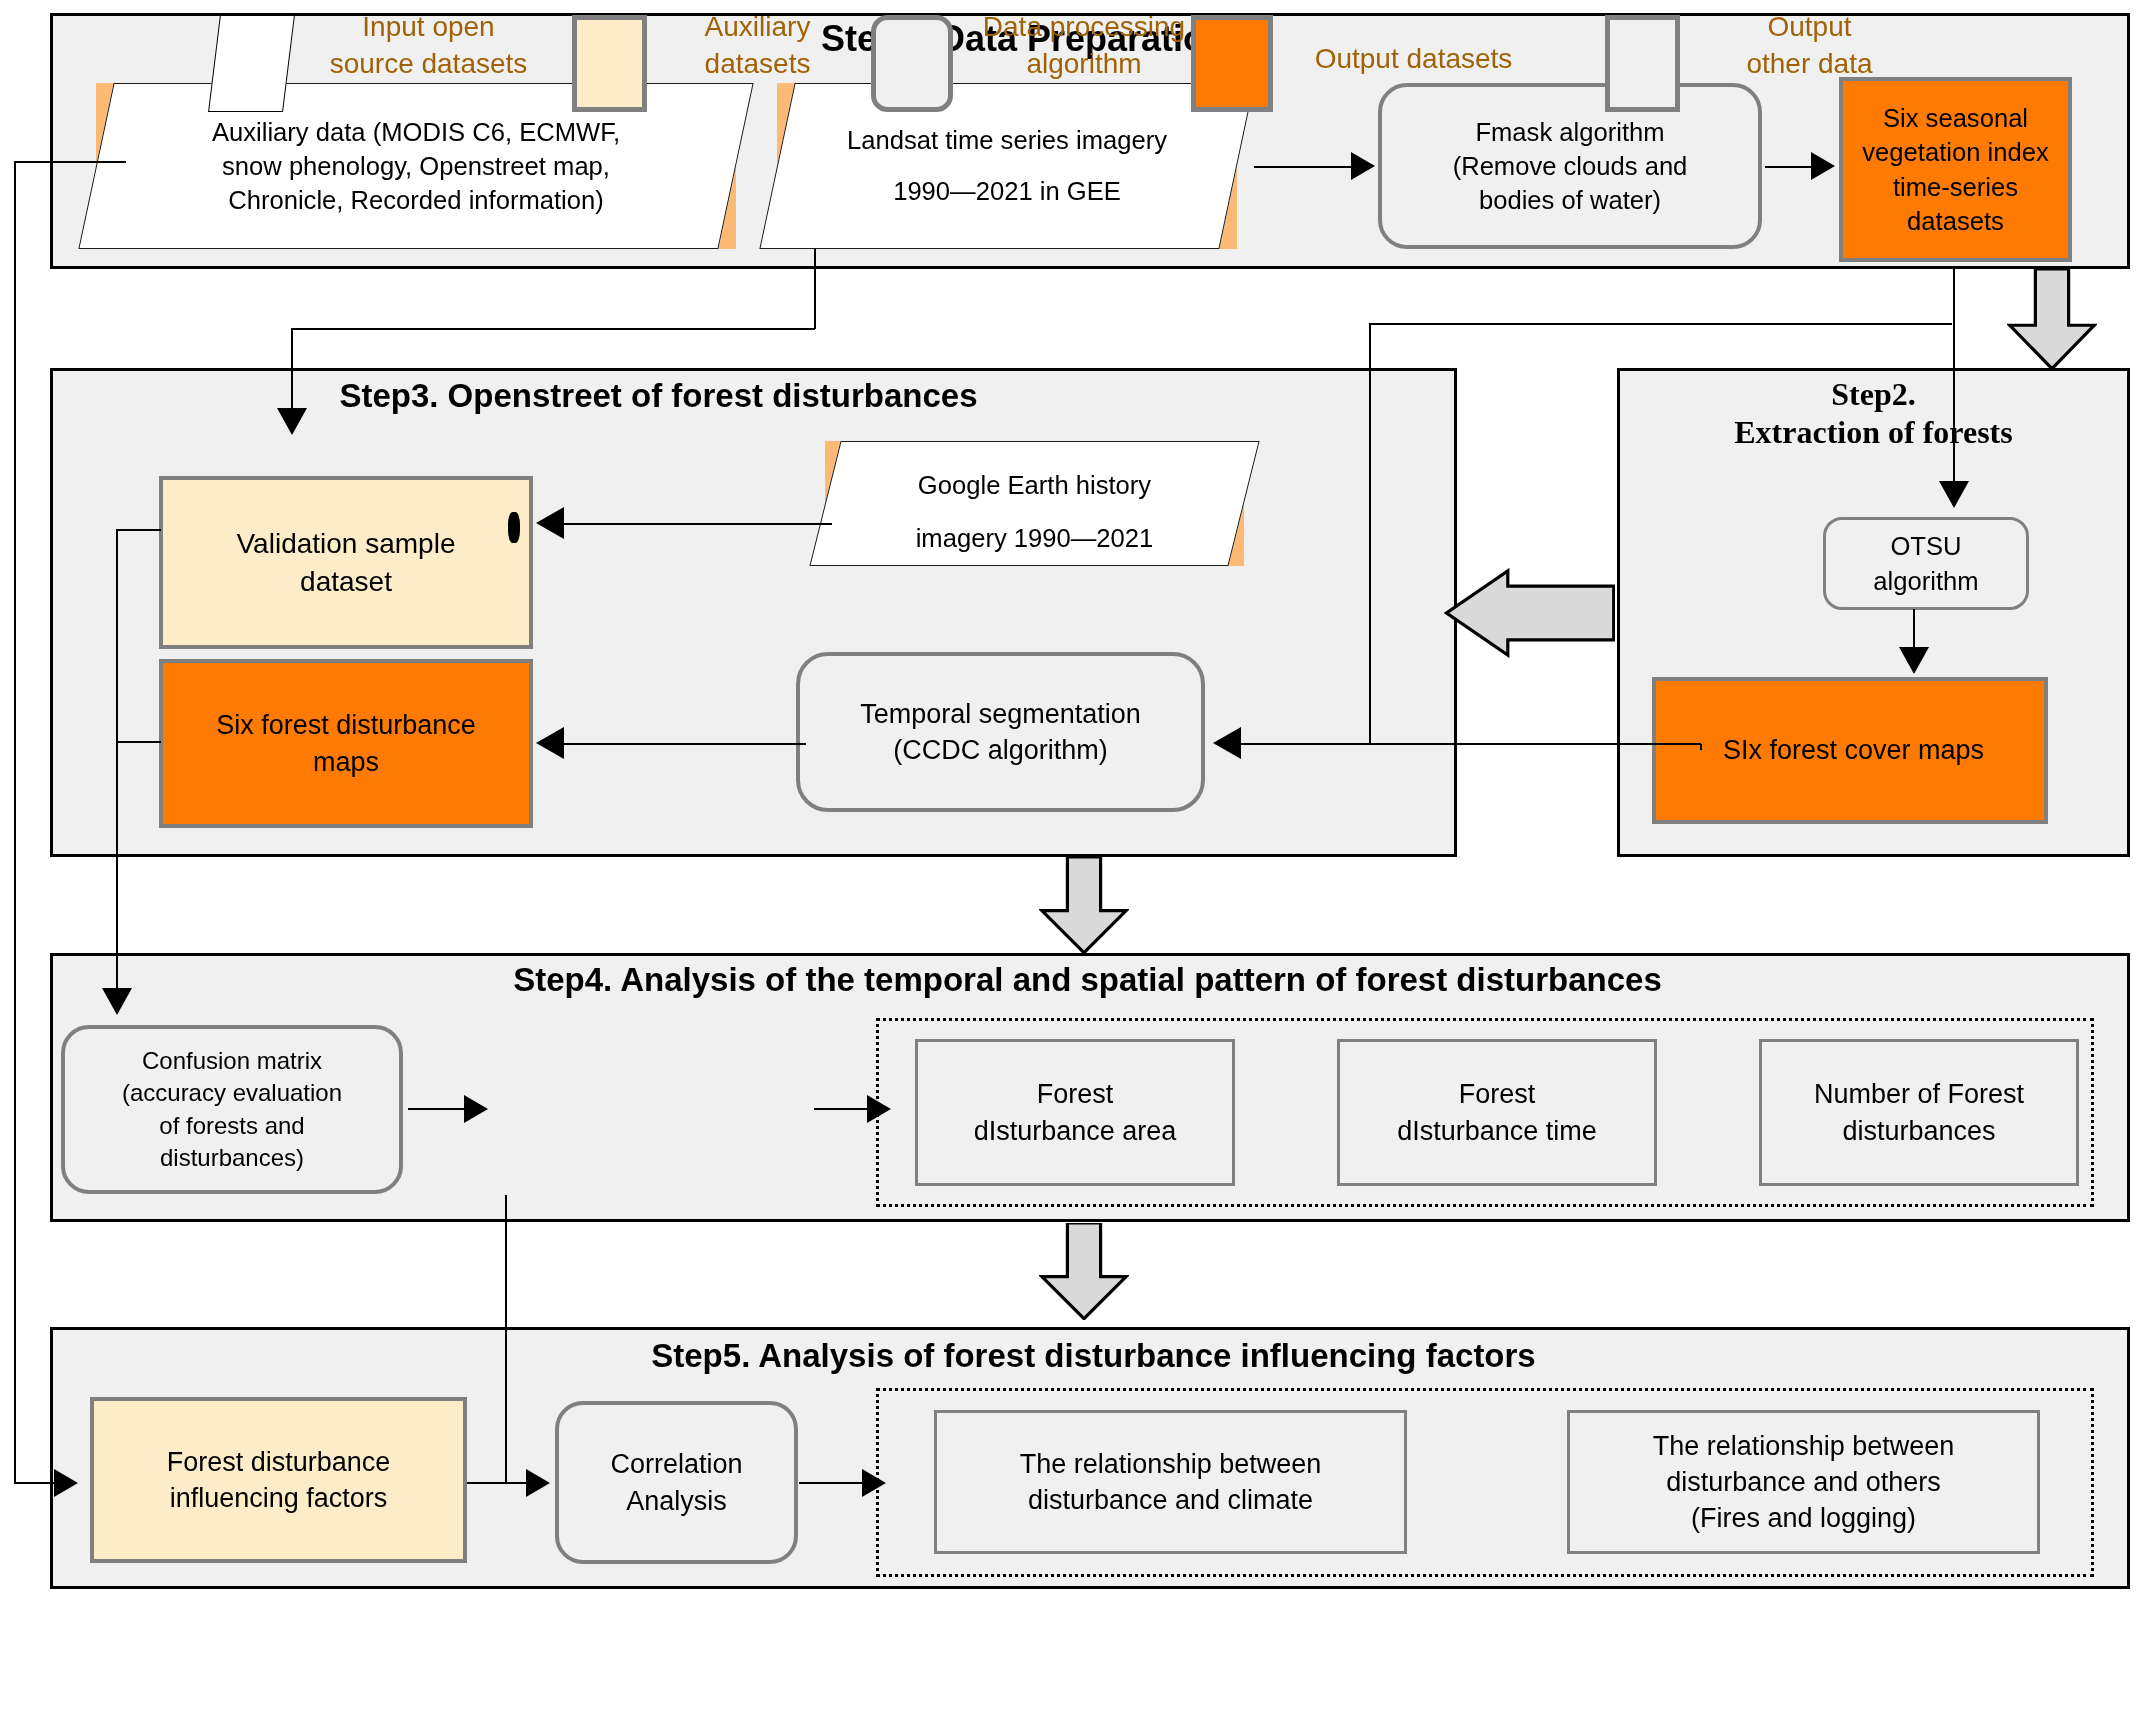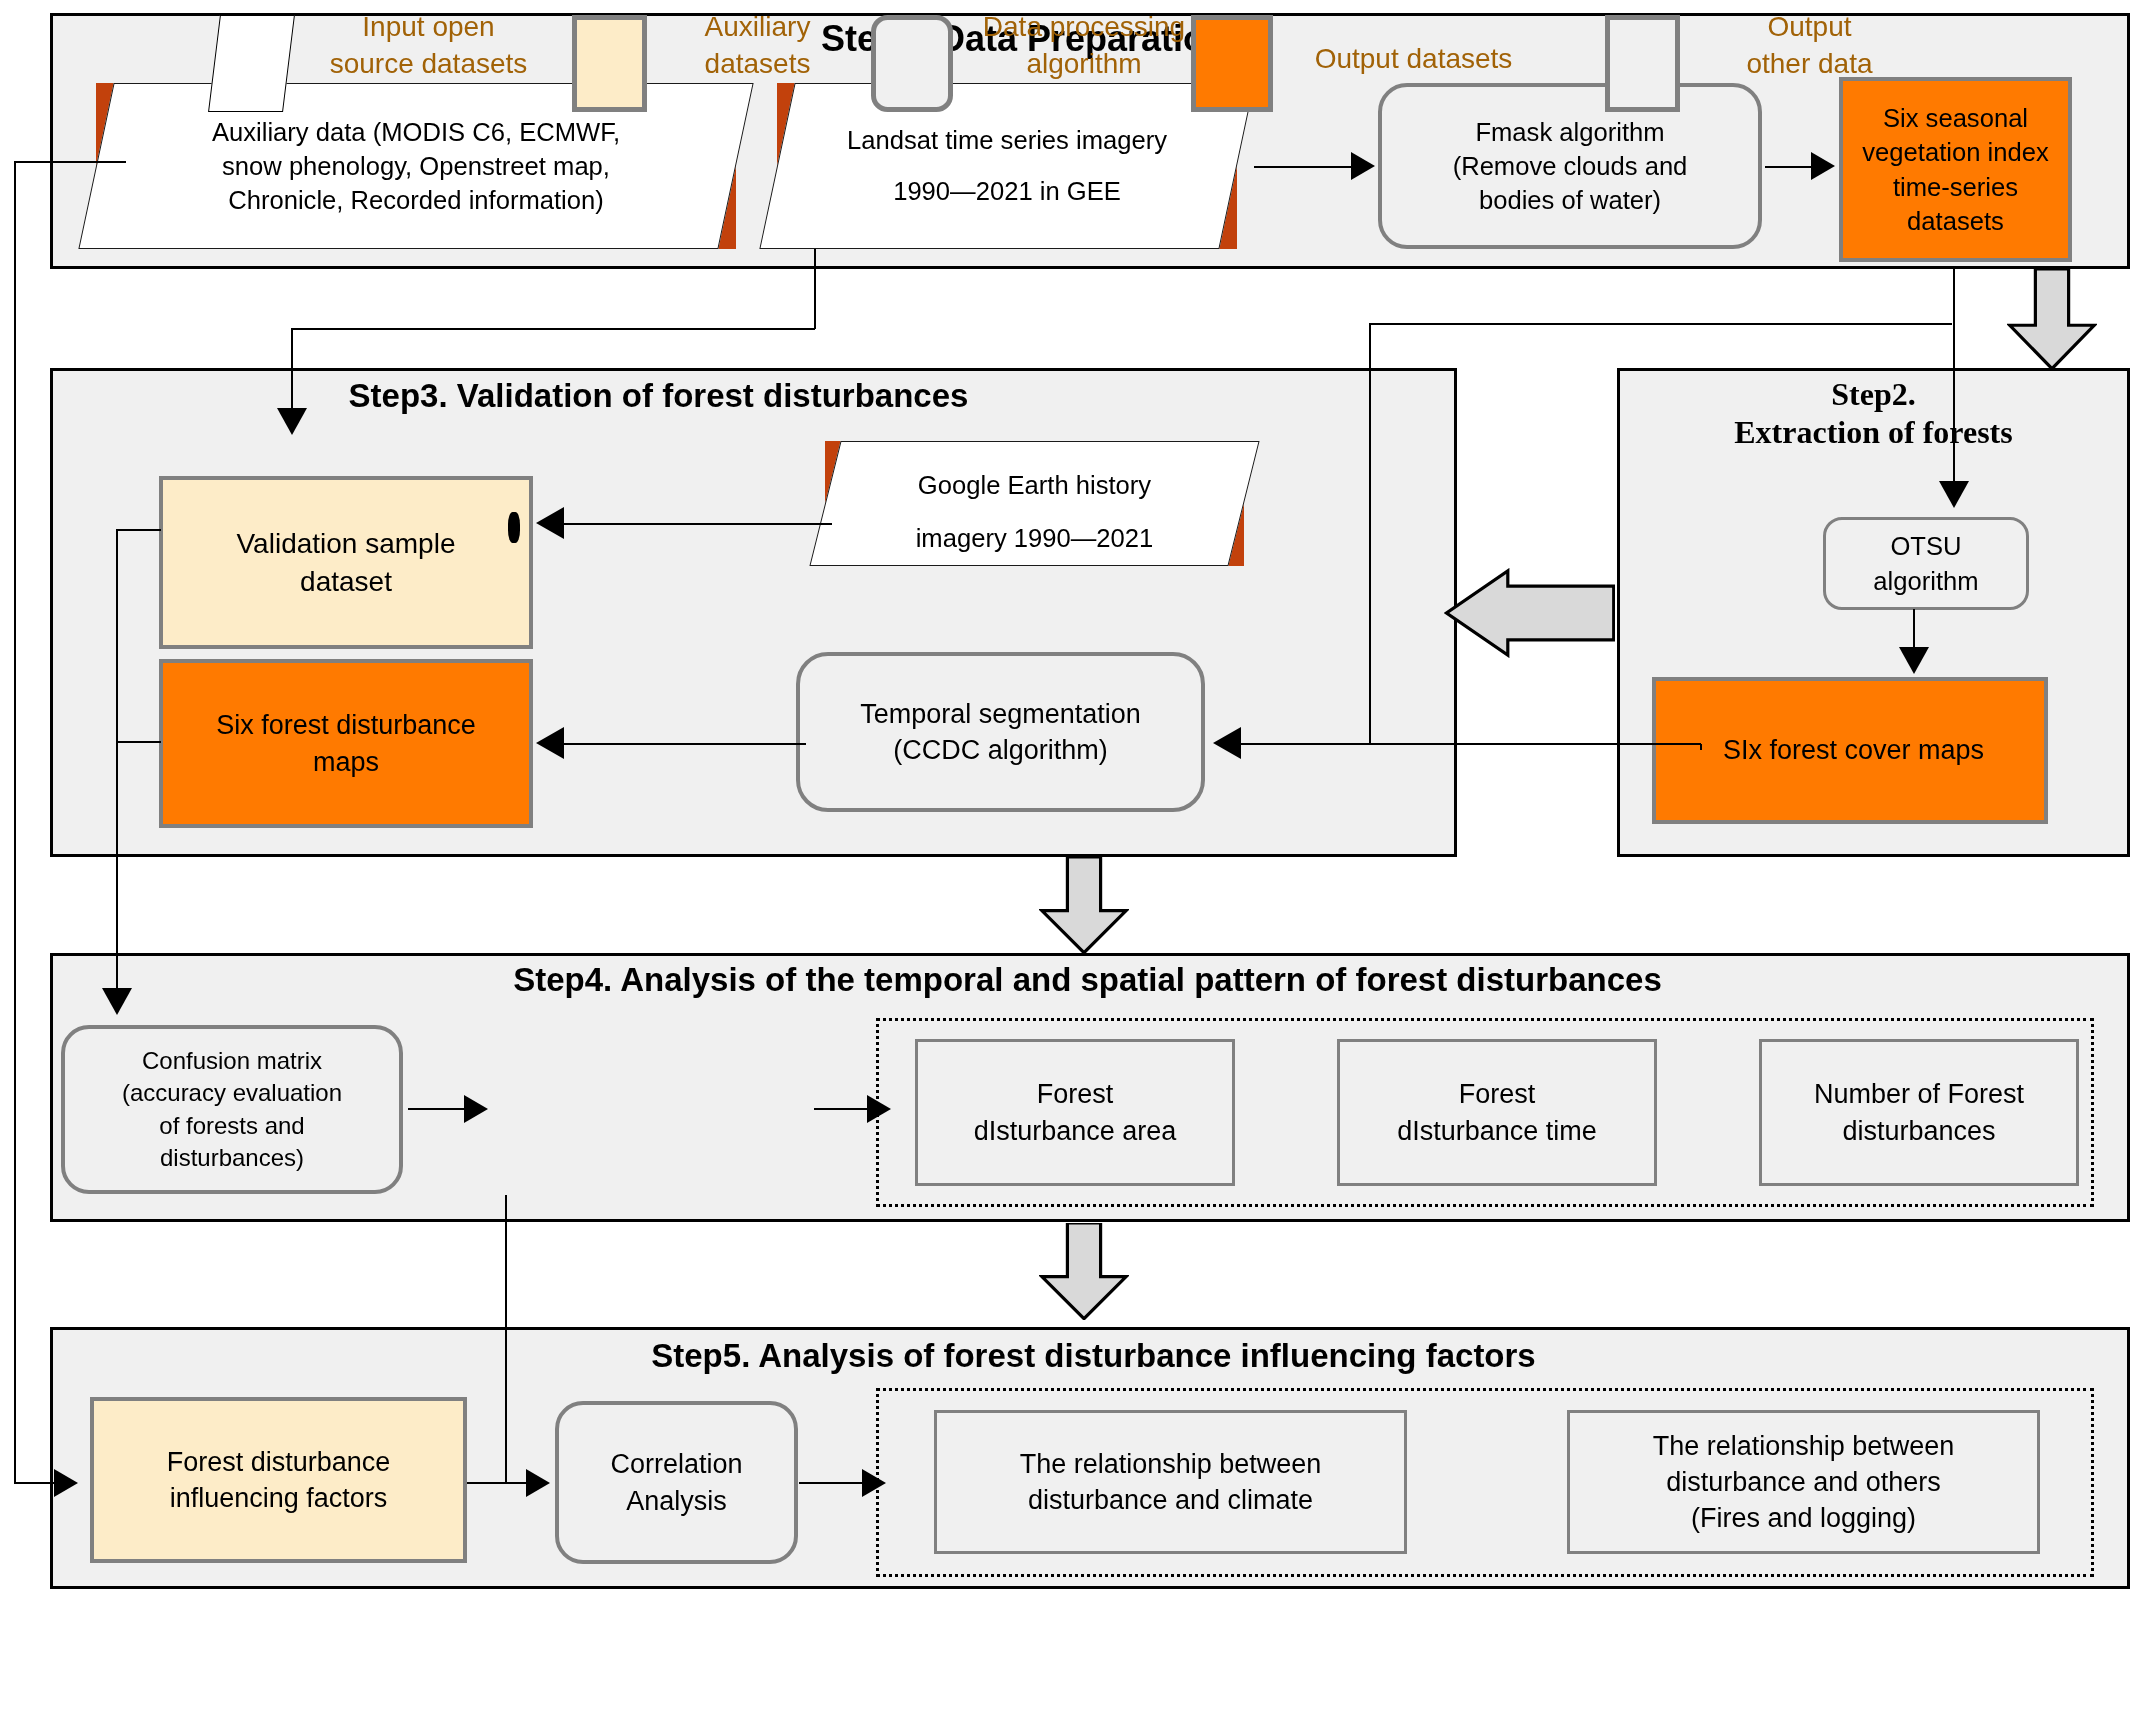--- a/index.html
+++ b/index.html
@@ -8,21 +8,21 @@
 
   
   .step-panel{position:absolute;background:#f0f0f0;border:3.2px solid #000;box-sizing:border-box;}
   .step-title{position:absolute;font-weight:bold;color:#000;text-align:center;white-space:nowrap;}
 
   
   .node{position:absolute;box-sizing:border-box;display:flex;align-items:center;justify-content:center;text-align:center;color:#000;line-height:1.34;}
   .node span{display:block;padding:0 3.8px;}
 
   
-  .para{background:#c2410c;border:0;}
+  .para{background:#fdba74;border:0;}
   .para .skew{position:absolute;inset:0;background:#fff;border:1.9px solid #1a1a1a;
     transform:skewX(-12deg);box-sizing:border-box;}
   .para .txt{position:relative;z-index:2;width:100%;}
 
   
   .proc{background:#f0f0f0;border:4.5px solid #808080;border-radius:29px;}
 
   
   .out-ds{background:#ff7a00;border:4.5px solid #808080;}
 
@@ -123,21 +123,21 @@
   <div class="ln lnv" style="left:1913px;top:609px;height:45px;"></div>
   <div class="arrowhead ah-down" style="left:1899px;top:647px;"></div>
 
   <div class="blockarrow" style="left:2007px;top:269px;">
     <svg width="90" height="101" viewBox="0 0 140 158">
       <polygon points="44,0 96,0 96,88 136,88 70,156 4,88 44,88" fill="#d9d9d9" stroke="#000" stroke-width="5"></polygon>
     </svg>
   </div>
 
   <div class="step-panel" style="left:50px;top:368px;width:1407px;height:489px;"></div>
-  <div class="step-title" style="left:211px;top:377px;width:895px;font-size:33px;">Step3. Validation of forest disturbances</div>
+  <div class="step-title" style="left:211px;top:377px;width:895px;font-size:33px;">Step3. Openstreet of forest disturbances</div>
 
   <div class="node aux-ds" style="left:159px;top:448px;width:374px;height:173px;font-size:28px;margin-top:28px;">
     <span style="white-space:pre-line;">Validation sample
 dataset</span>
   </div>
   <div class="tick" style="left:508px;top:512px;width:11.5px;height:31px;"></div>
 
   <div class="node para" style="left:825px;top:441px;width:419px;height:125px;font-size:25.6px;align-items:flex-end;">
     <div class="skew" style="transform:skewX(-14deg);border-width:1.9px;"></div>
     <div class="txt" style="white-space:pre-line;line-height:2.1;">Google Earth history

